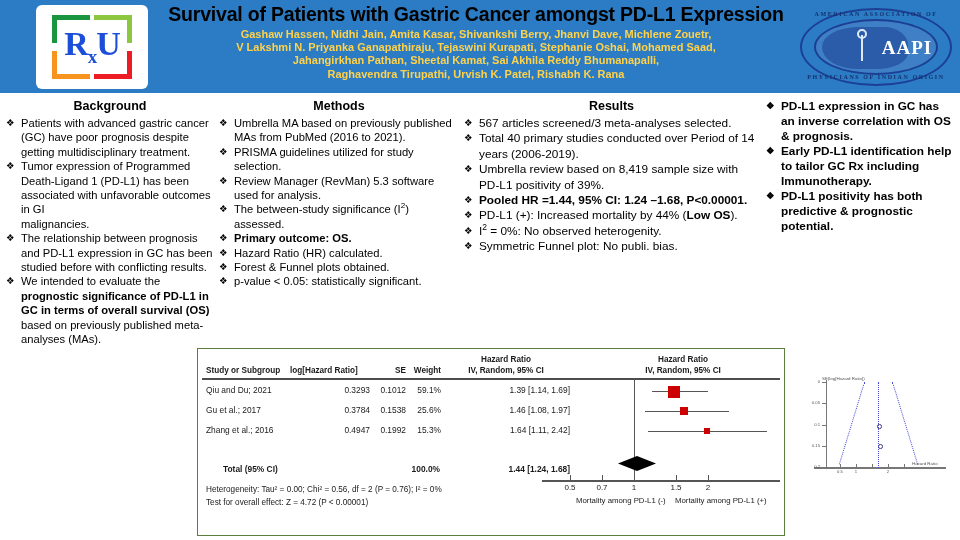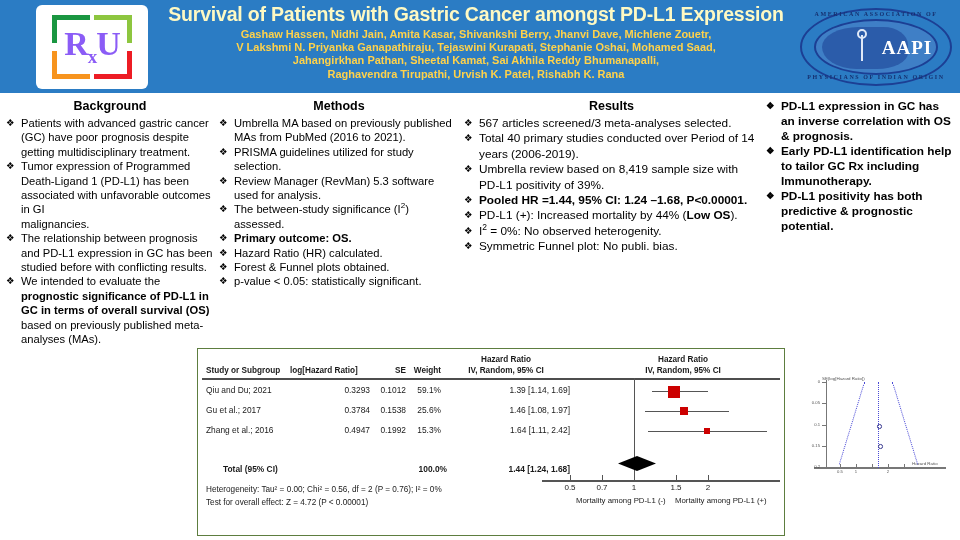--- a/index.html
+++ b/index.html
@@ -48,37 +48,37 @@
   #rx-br-bl { left: 16px;  top: 46px; border-bottom: 5px solid #f7941e; border-left: 5px solid #f7941e; }
   #rx-br-br { left: 58px;  top: 46px; border-bottom: 5px solid #ed1c24; border-right: 5px solid #ed1c24; }
   #rx-text {
     position: absolute;
     left: 0; top: 20px;
     width: 112px;
     text-align: center;
     font-family: "Liberation Serif", serif;
     font-weight: bold;
     font-size: 34px;
-    color: #8b5cf6;
+    color: #1d4ed8;
     letter-spacing: -1px;
   }
   #rx-text sub { font-size: 19px; }
 
   
   #title-block {
     position: absolute;
     left: 152px; top: 2px;
     width: 648px;
     text-align: center;
   }
   #poster-title {
     font-family: "Liberation Sans", sans-serif;
     font-size: 19.5px;
     font-weight: bold;
-    color: #fef9c3;
+    color: #000000;
     line-height: 24px;
     white-space: nowrap;
     letter-spacing: -0.2px;
   }
   .author-line {
     font-size: 11px;
     font-weight: bold;
     color: #ffd24a;
     line-height: 13.2px;
     white-space: nowrap;
@@ -250,21 +250,21 @@
 
   .fp-row { position: absolute; left: 0; width: 380px; height: 14px; }
   .fp-row .c-study  { position: absolute; left: 8px;   top: 0; font-size: 8.4px; }
   .fp-row .c-loghr  { position: absolute; left: 110px; top: 0; width: 62px; text-align: right; font-size: 8.4px; }
   .fp-row .c-se     { position: absolute; left: 174px; top: 0; width: 34px; text-align: right; font-size: 8.4px; }
   .fp-row .c-weight { position: absolute; left: 209px; top: 0; width: 34px; text-align: right; font-size: 8.4px; }
   .fp-row .c-ci     { position: absolute; left: 250px; top: 0; width: 122px; text-align: right; font-size: 8.4px; }
 
   #fp-total { position: absolute; left: 0; top: 115px; width: 380px; height: 14px; font-weight: bold; }
   #fp-total .c-study  { position: absolute; left: 8px;   top: 0; font-size: 8.4px; margin-left: 17px; }
-  #fp-total .c-weight { position: absolute; left: 215px; top: 0; width: 34px; text-align: right; font-size: 8.4px; }
+  #fp-total .c-weight { position: absolute; left: 208px; top: 0; width: 34px; text-align: right; font-size: 8.4px; }
   #fp-total .c-ci     { position: absolute; left: 250px; top: 0; width: 122px; text-align: right; font-size: 8.4px; }
 
   #fp-het  { position: absolute; left: 8px; top: 136px; font-size: 8.2px; }
   #fp-test { position: absolute; left: 8px; top: 149px; font-size: 8.2px; }
 
   
   #fp-graph { position: absolute; left: 330px; top: 29px; width: 252px; height: 155px; }
   #fp-null-line {
     position: absolute; left: 106px; top: 0; width: 1px; height: 102px; background: #555;
   }

